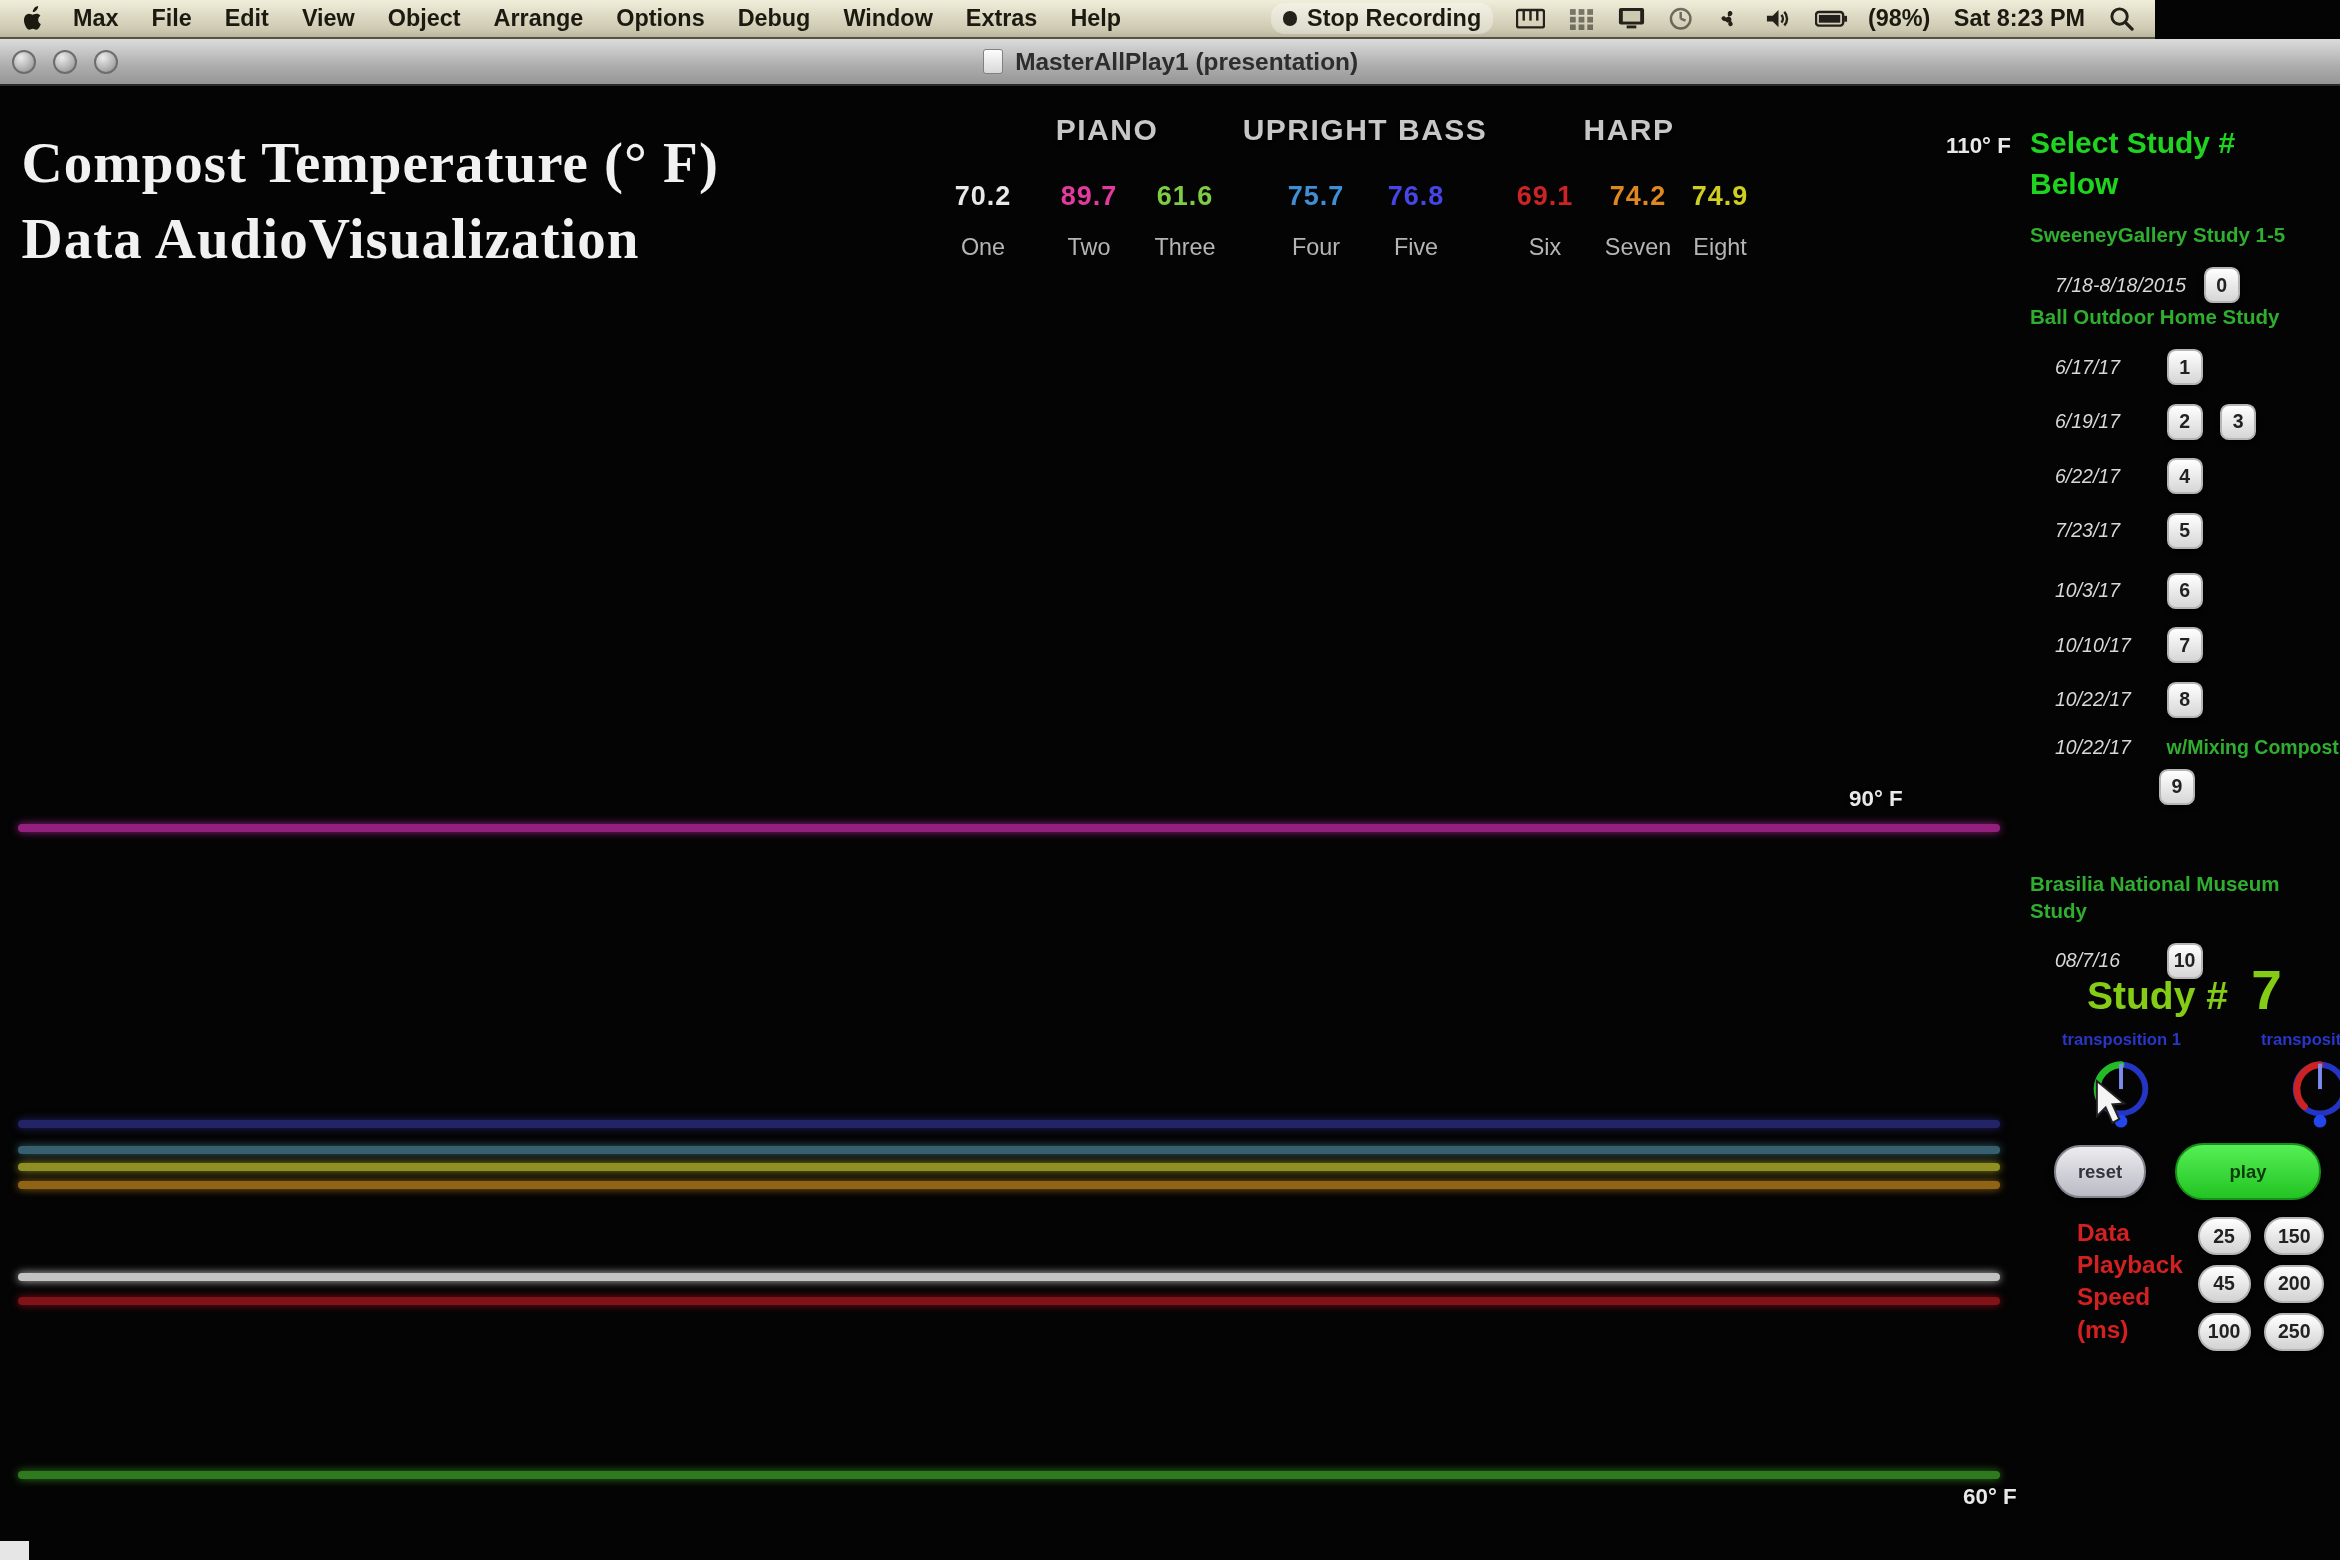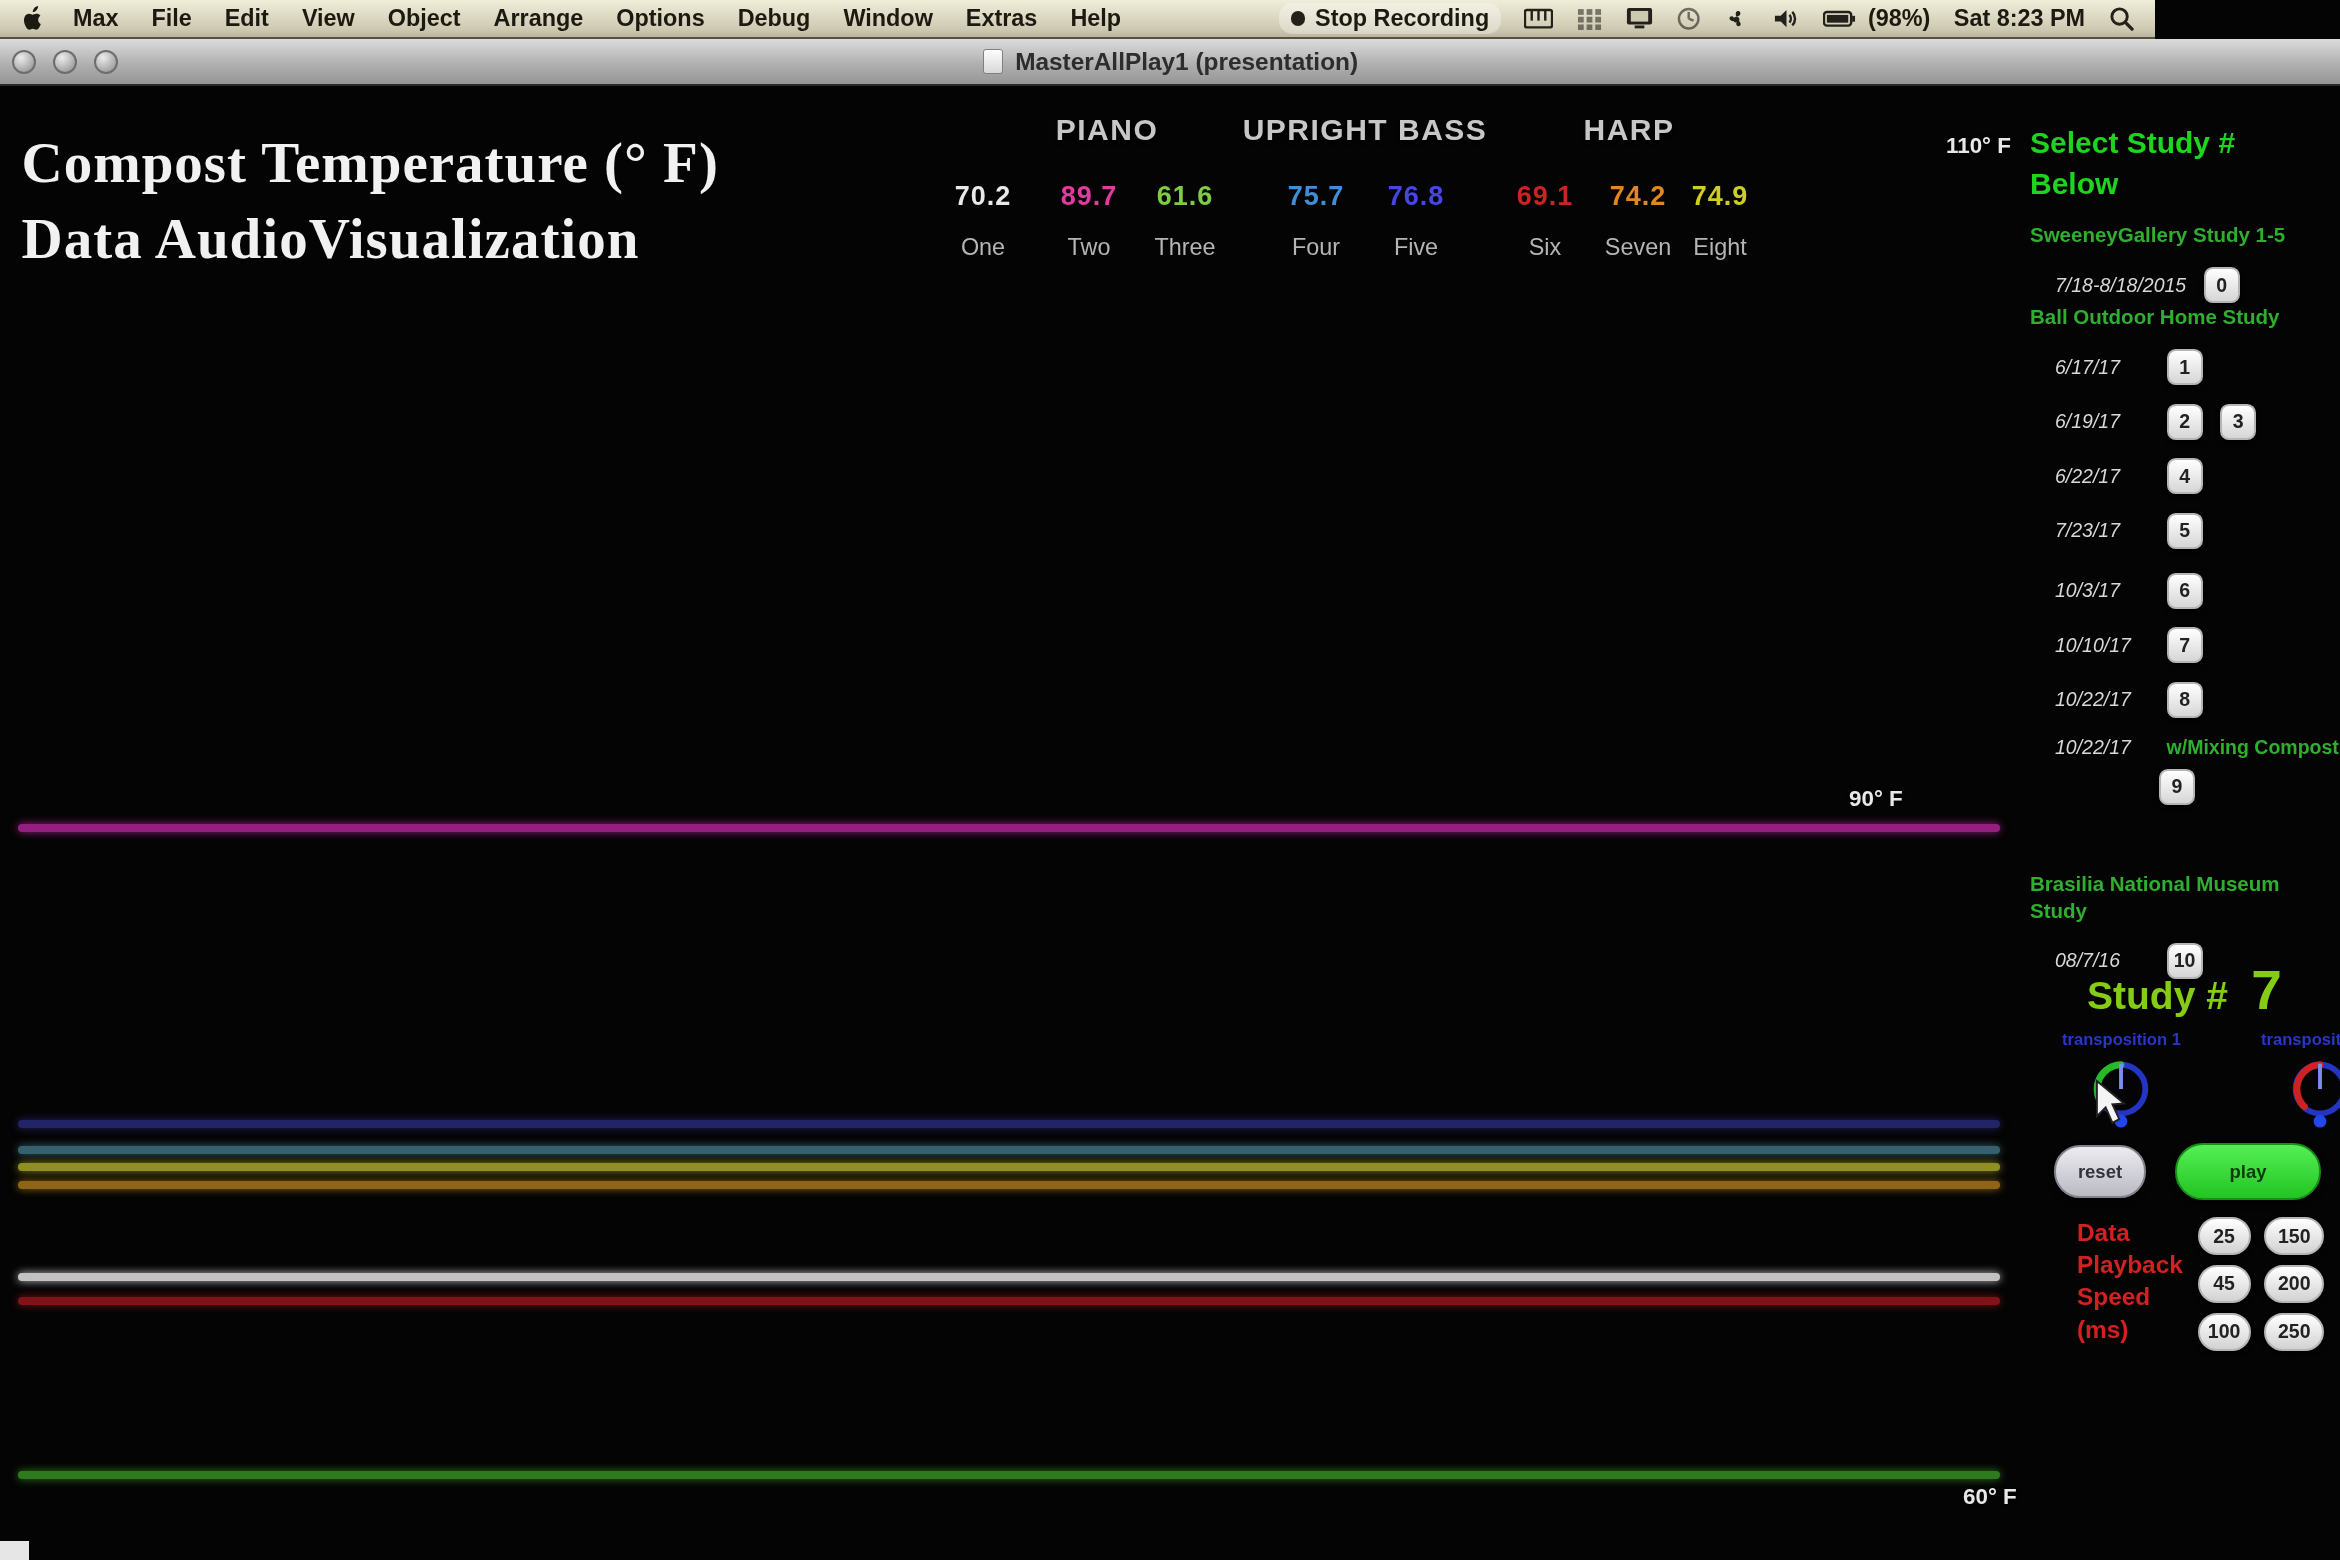--- a/index.html
+++ b/index.html
@@ -145,21 +145,21 @@
       <circle cx="13" cy="13" r="3" fill="#23211a"></circle>
       <path d="M13 10 C10 4 16 2 17 6 C17.5 8 15 9.5 13 10 Z" fill="#23211a"></path>
       <path d="M10.5 14.5 C4.5 15 4.5 9 8.5 9.5 C10.5 9.8 11 12.8 10.5 14.5 Z" fill="#23211a"></path>
       <path d="M15.5 14.5 C20 18.5 15 22 13 18.5 C12 16.7 13.8 14.8 15.5 14.5 Z" fill="#23211a"></path>
     </svg>
     <svg width="27" height="23.4" viewBox="0 0 28 24">
       <polygon points="2,9 8,9 14,3 14,21 8,15 2,15" fill="#23211a"></polygon>
       <path d="M17 8 a6 6 0 0 1 0 8" fill="none" stroke="#23211a" stroke-width="2.5"></path>
       <path d="M20 5 a10 10 0 0 1 0 14" fill="none" stroke="#23211a" stroke-width="2.5"></path>
     </svg>
-    <span style="display:flex;align-items:center;gap:12px">
+    <span style="display:flex;align-items:center;gap:20px">
       <svg width="33" height="17.6" viewBox="0 0 34 18">
         <rect x="1" y="2" width="28" height="14" rx="3" fill="none" stroke="#23211a" stroke-width="2.5"></rect>
         <rect x="4" y="5" width="22" height="8" fill="#23211a"></rect>
         <rect x="30" y="6" width="3" height="6" fill="#23211a"></rect>
       </svg>
       <span class="status-text">(98%)</span>
     </span>
     <span class="status-text">Sat 8:23 PM</span>
     <svg width="25" height="25" viewBox="0 0 26 26">
       <circle cx="11" cy="11" r="8" fill="none" stroke="#23211a" stroke-width="3"></circle>

